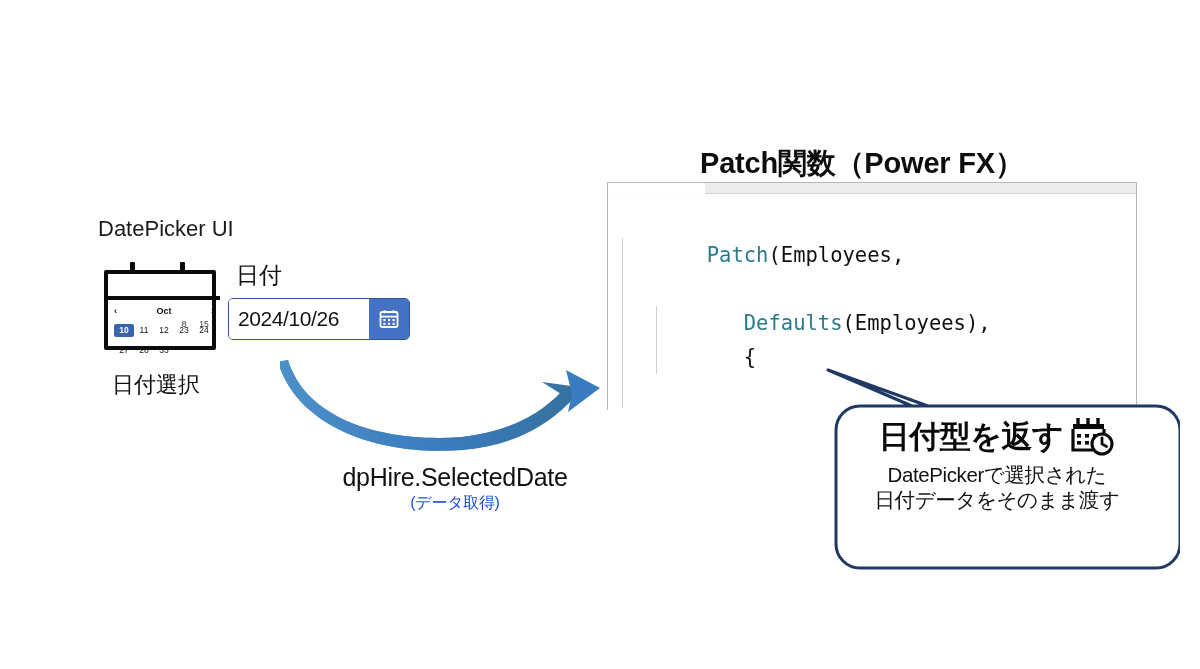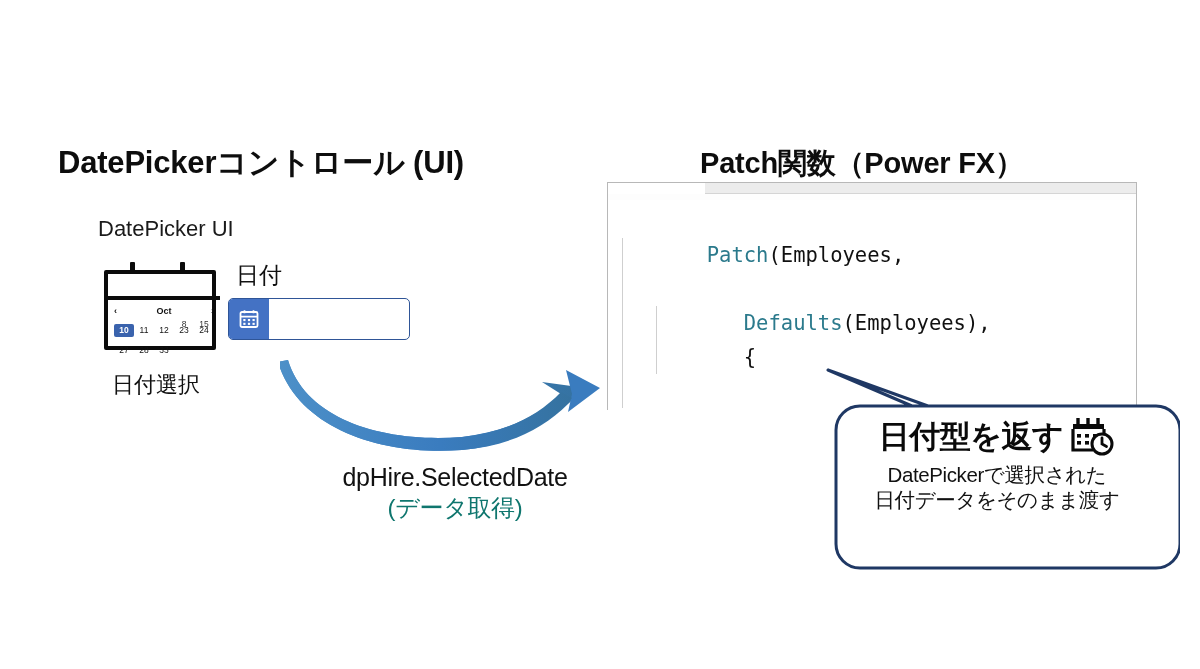--- a/index.html
+++ b/index.html
@@ -203,22 +203,22 @@
     line-height: 1.22;
   }
   #arrow-caption .l1 {
     display: block;
     font-size: 25px;
     color: #111111;
     letter-spacing: -0.3px;
   }
   #arrow-caption .l2 {
     display: block;
-    font-size: 24px;
-    color: #0f766e;
+    font-size: 16px;
+    color: #1d4ed8;
     letter-spacing: -0.3px;
   }
 
   
   #code-panel {
     position: absolute;
     left: 607px;
     top: 182px;
     width: 530px;
     height: 228px;
@@ -317,21 +317,20 @@
     line-height: 1.22;
     letter-spacing: -0.4px;
     white-space: nowrap;
   }
 </style>
 </head>
 <body>
 
 <div id="stage">
 
-  <div class="heading" id="heading-left">DatePickerコントロール (UI)</div>
 
   <div class="heading" id="heading-right">Patch関数（Power FX）</div>
 
   <div id="dp-caption">DatePicker UI</div>
 
   <div id="calendar-glyph">
     <div class="cal-ring r1"></div>
     <div class="cal-ring r2"></div>
     <div class="cal-body">
       <div class="cal-topbar"></div>
@@ -364,20 +363,21 @@
         </div>
       </div>
     </div>
   </div>
 
   <div id="dp-sub-caption">日付選択</div>
 
   <div id="date-label">日付</div>
 
   <div id="date-input-wrap">
+    <div id="date-input-value">2024/10/26</div>
     <div id="date-input-button">
       <svg width="22" height="22" viewBox="0 0 22 22">
         <rect x="2.5" y="4" width="17" height="15" rx="1.5" fill="none" stroke="#ffffff" stroke-width="1.8"></rect>
         <line x1="2.5" y1="8.6" x2="19.5" y2="8.6" stroke="#ffffff" stroke-width="1.6"></line>
         <line x1="6.5" y1="2.2" x2="6.5" y2="5.2" stroke="#ffffff" stroke-width="1.7"></line>
         <line x1="15.5" y1="2.2" x2="15.5" y2="5.2" stroke="#ffffff" stroke-width="1.7"></line>
         <rect x="5.3" y="11" width="2.2" height="2.1" fill="#ffffff"></rect>
         <rect x="9.9" y="11" width="2.2" height="2.1" fill="#ffffff"></rect>
         <rect x="14.5" y="11" width="2.2" height="2.1" fill="#ffffff"></rect>
         <rect x="5.3" y="14.8" width="2.2" height="2.1" fill="#ffffff"></rect>

